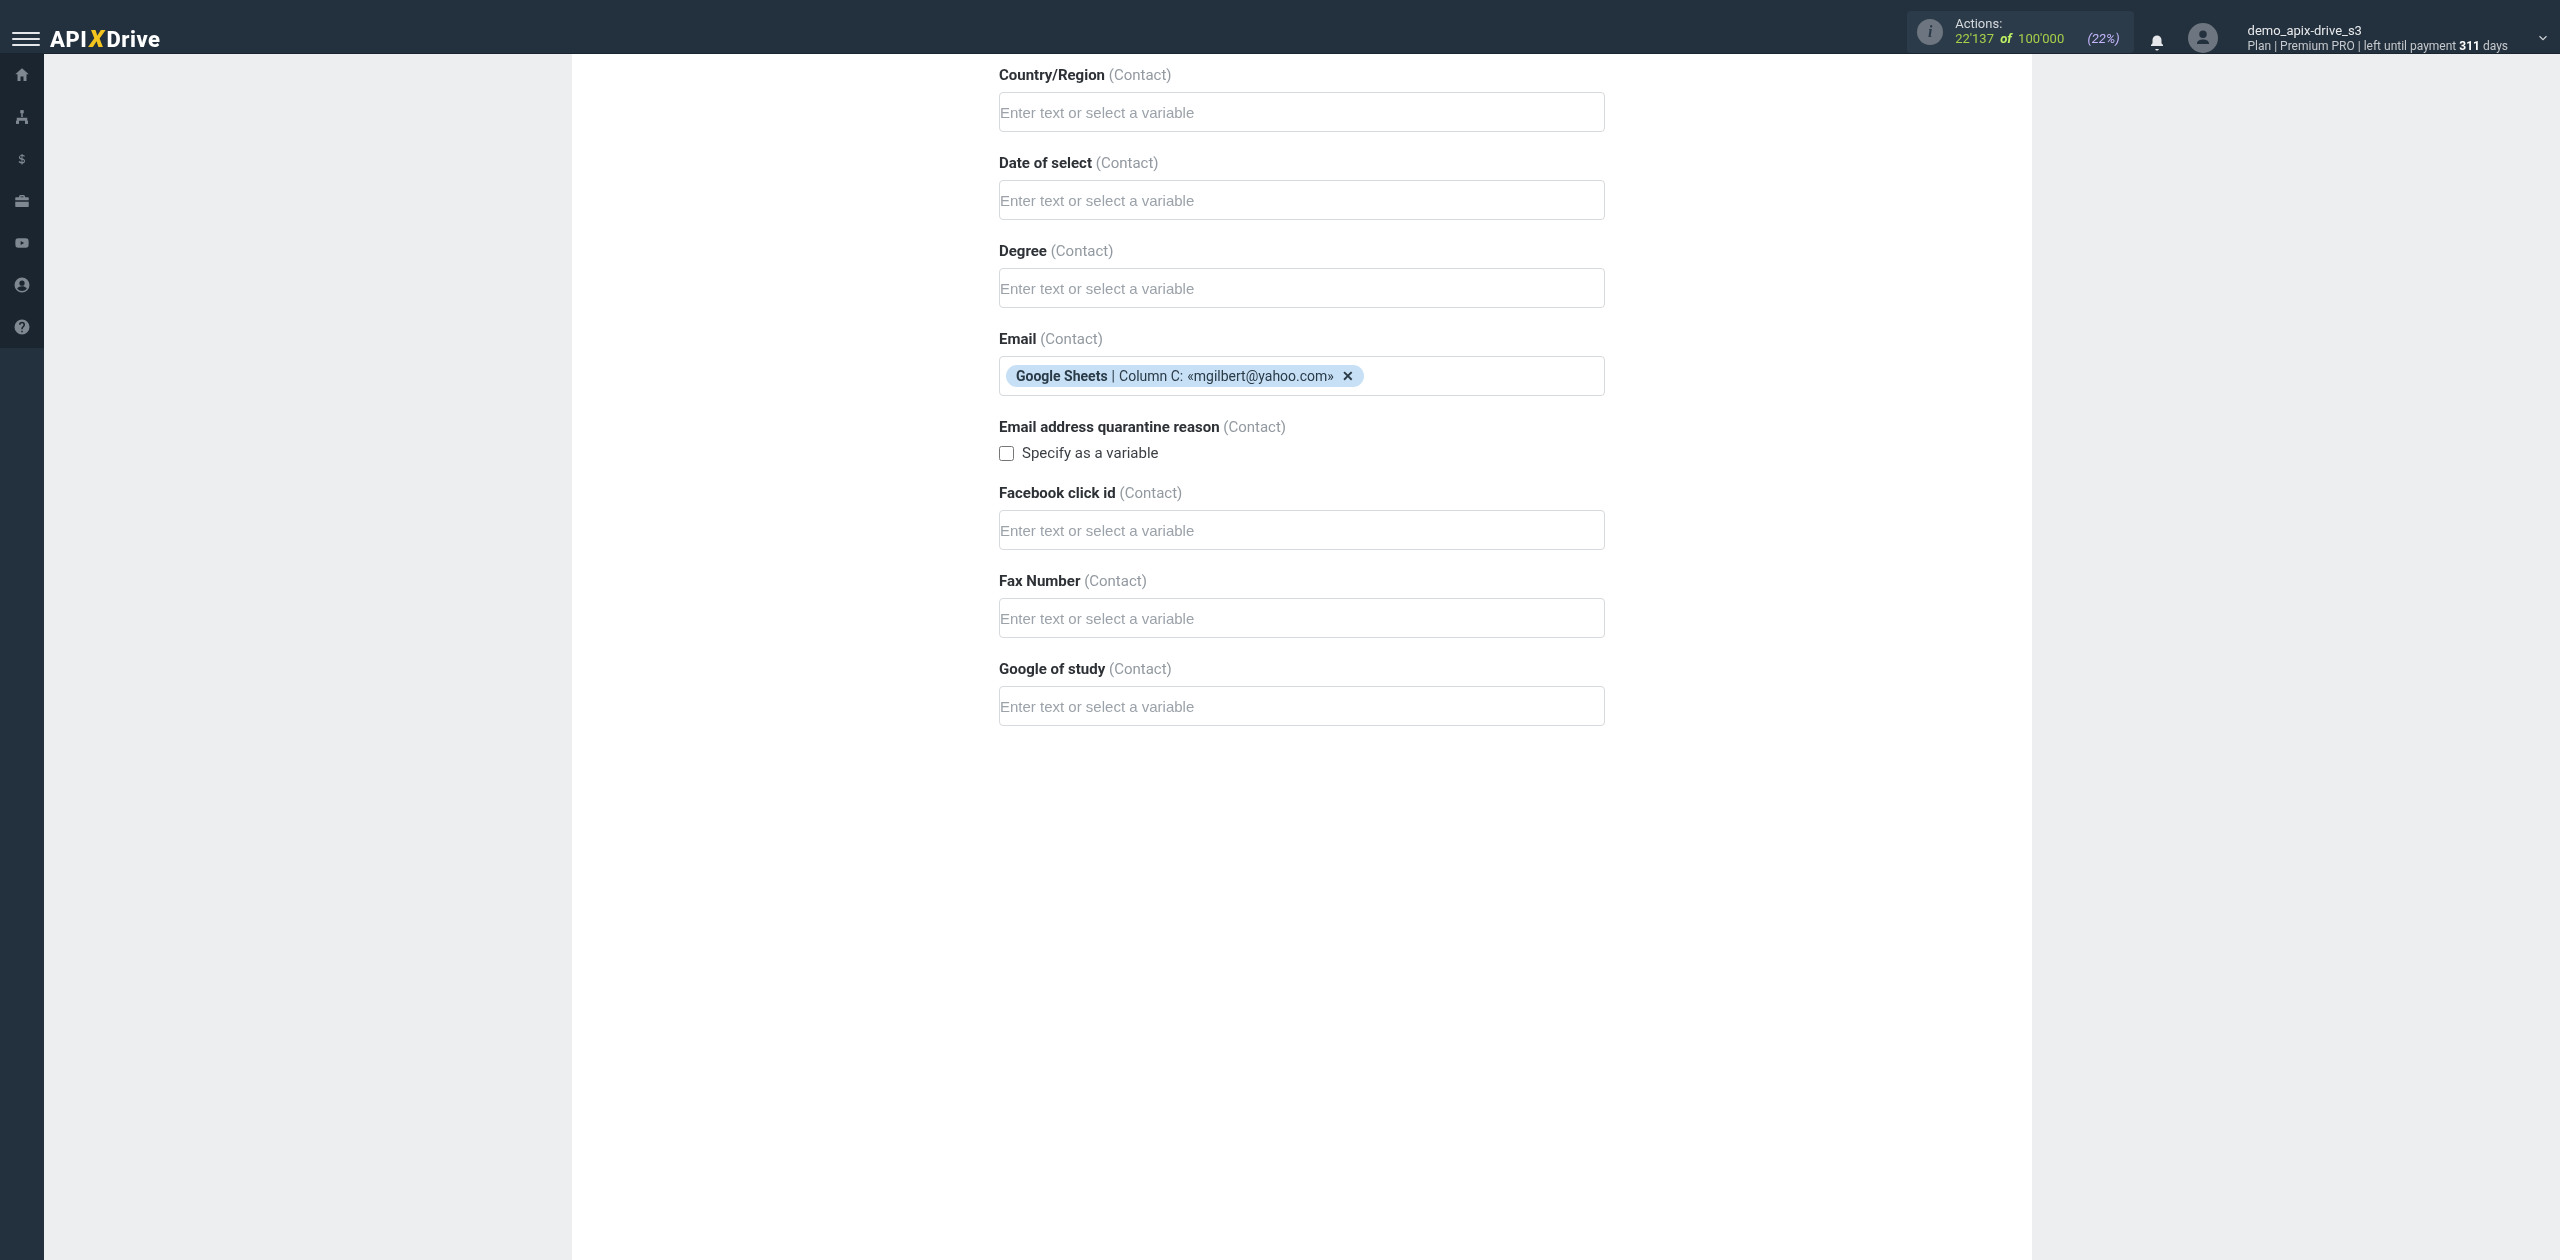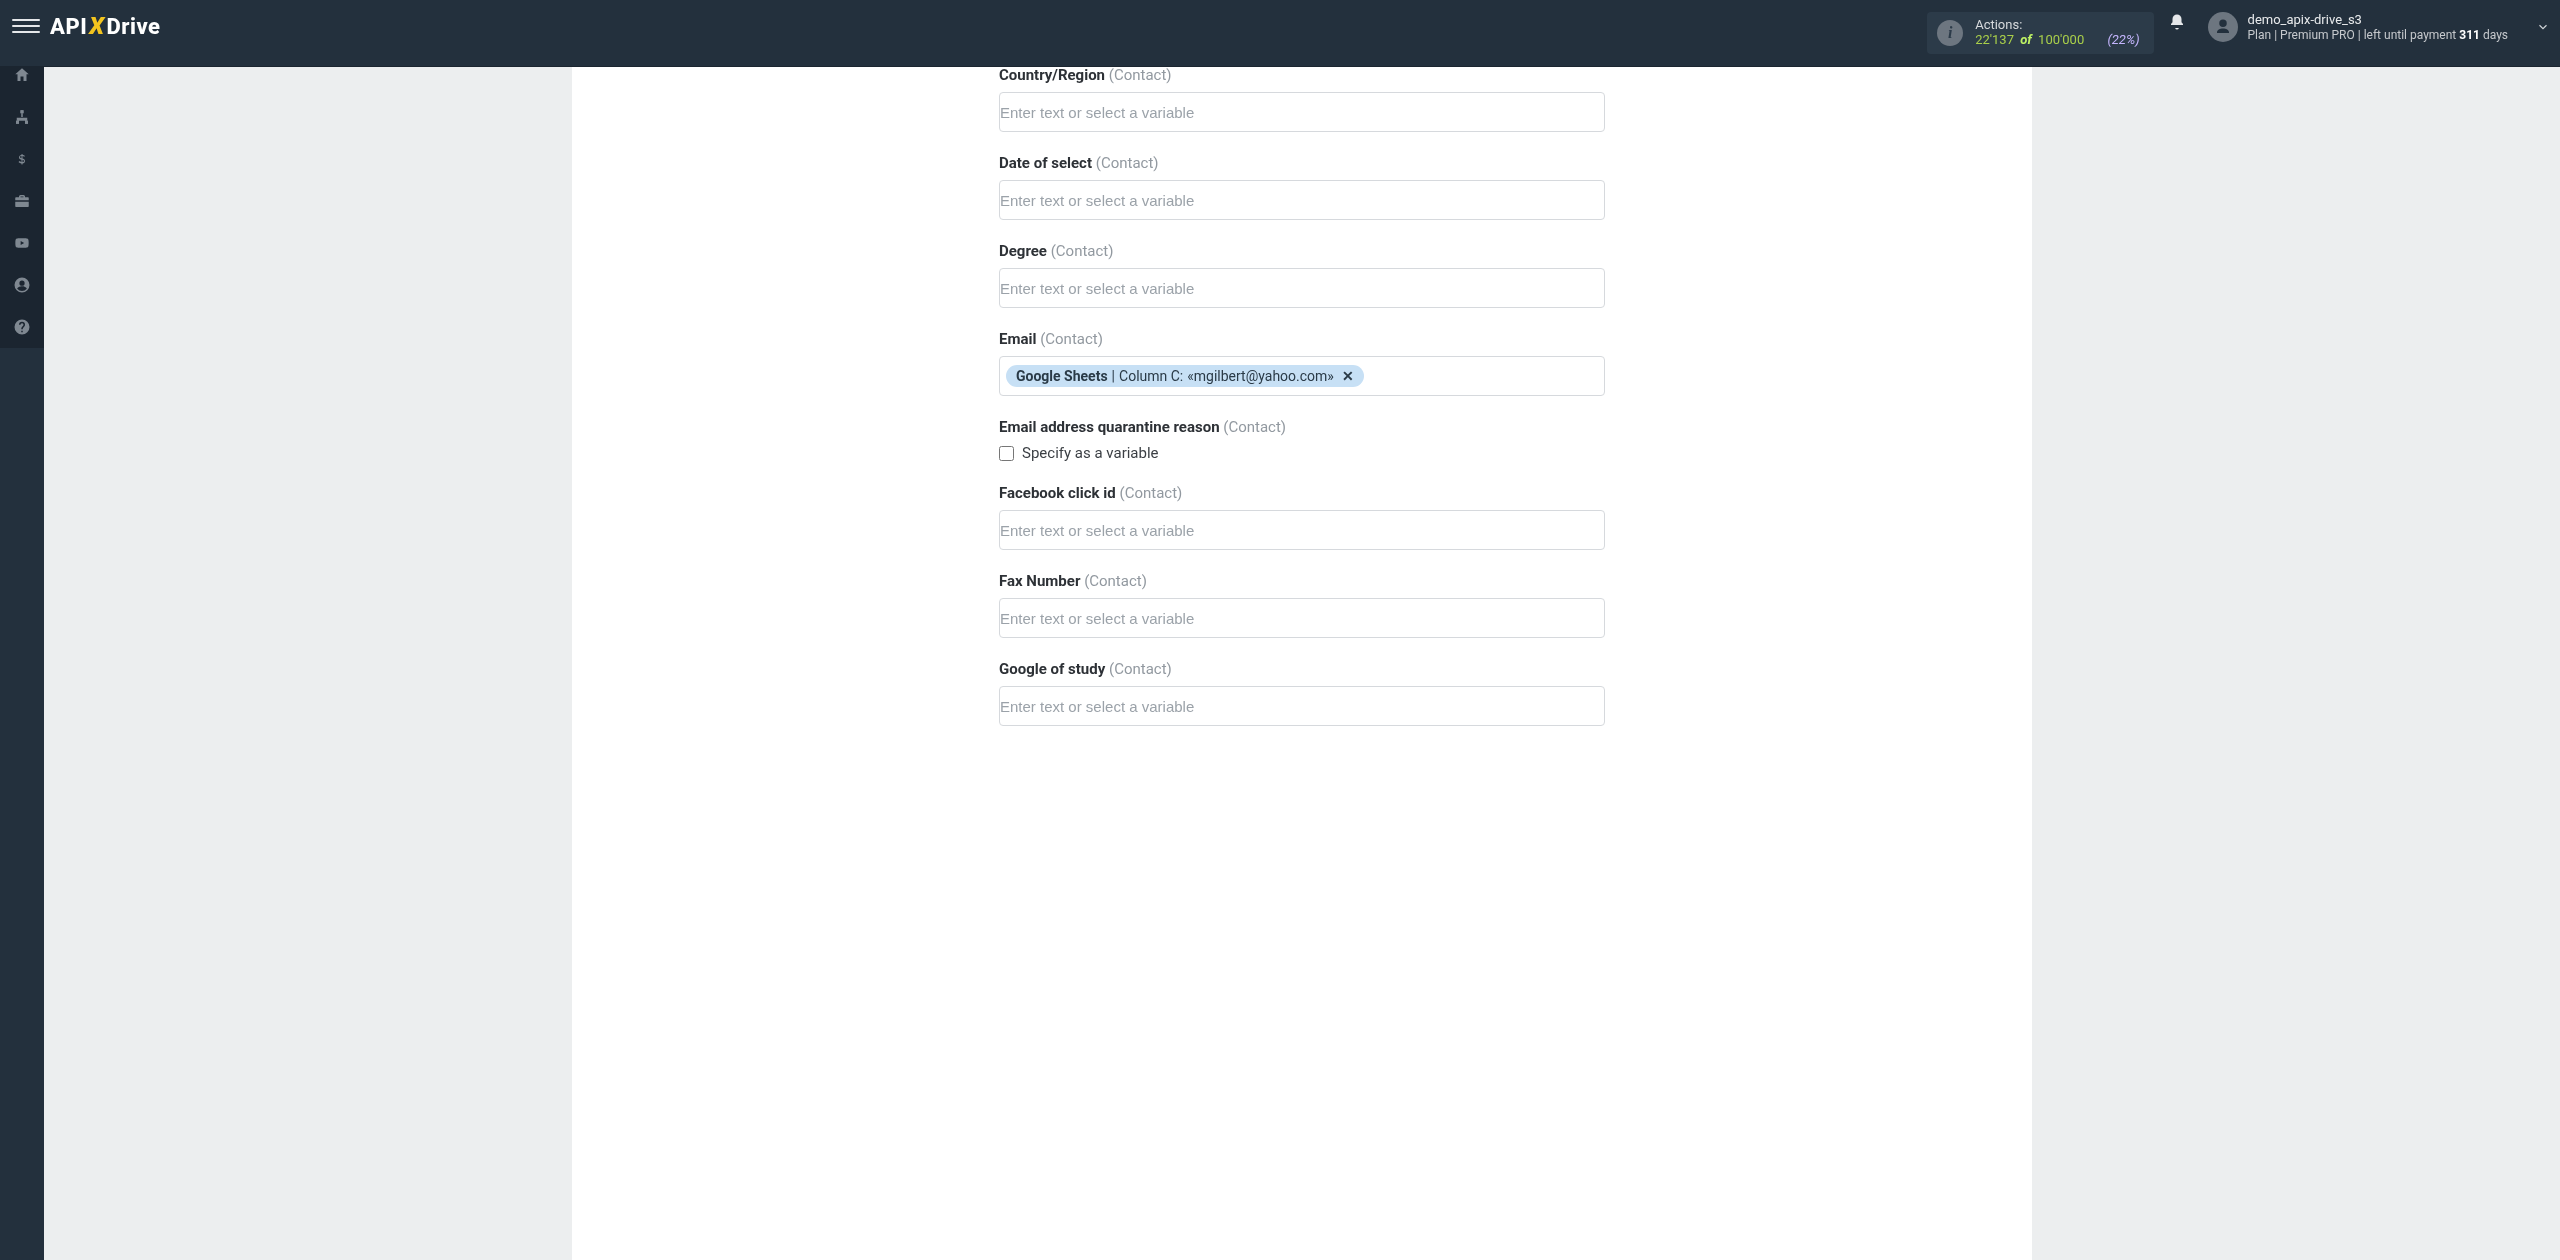--- a/index.html
+++ b/index.html
@@ -1,24 +1,24 @@
 <!DOCTYPE html>
 <html><head>
 <meta charset="utf-8">
 <style>
   * { box-sizing: border-box; margin: 0; padding: 0; }
   html, body { width: 100%; height: 100%; font-family: -apple-system, BlinkMacSystemFont, "Segoe UI", Roboto, "Helvetica Neue", Arial, sans-serif; }
   body { background: #eceeef; overflow: hidden; }
 
   
   .topbar {
-    position: fixed; top: 0; left: 0; right: 0; height: 67px;
+    position: fixed; top: 0; left: 0; right: 0; height: 54px;
     background: #23303d;
     color: #fff;
-    display: flex; align-items: flex-start;
+    display: flex; align-items: flex-end;
     padding: 12px 10px 0 8px;
     z-index: 100;
     border-bottom: 1px solid #1b2530;
   }
   .hamburger {
     width: 28px; height: 28px; display: flex; flex-direction: column; justify-content: center; gap: 4px;
     cursor: pointer; margin-right: 10px; margin-left: 4px;
   }
   .hamburger span { display: block; height: 2px; background: #e5e7ea; border-radius: 1px; }
   .logo { display: flex; align-items: center; font-weight: 800; font-size: 22px; letter-spacing: .5px; }
@@ -37,21 +37,21 @@
   .actions-text { line-height: 1.15; font-size: 13px; }
   .actions-text .t-label { color: #d7dadd; }
   .actions-text .t-nums { }
   .actions-text .used  { color: #a9cf4a; }
   .actions-text .of    { color: #bef264; font-style: italic; margin: 0 3px; font-weight: bold;}
   .actions-text .total { color: #a9cf4a; }
   .actions-text .pct   { color: #c4b5fd; font-style: italic; margin-left: 20px;}
   .bell { width: 34px; text-align:center; color:#e5e7ea; cursor:pointer; }
   .user-block { display:flex; align-items:center; gap:10px; margin-left:6px; cursor:pointer; min-width:0; }
   .avatar-circle { width:30px; height:30px; border-radius:50%; background:#6d7680; display:flex;align-items:center;justify-content:center; color:#23303d; }
-  .user-text { line-height:1.2; font-size:13px; color:#e8eaec; }
+  .user-text { line-height:1.2; font-size:13px; color:#e8eaec;margin-left:20px; }
   .user-text .plan-line { color:#c6c9cd; font-size:12px; }
   .user-text .plan-line .days { color:#fff; font-weight:700; }
   .user-caret { margin-left: 18px; color:#cfd3d7; }
 
   
   .leftrail {
     position: fixed; top: 54px; bottom: 0; left: 0; width: 44px;
     background: #23303d; z-index: 90;
     display:flex; flex-direction:column;
   }

